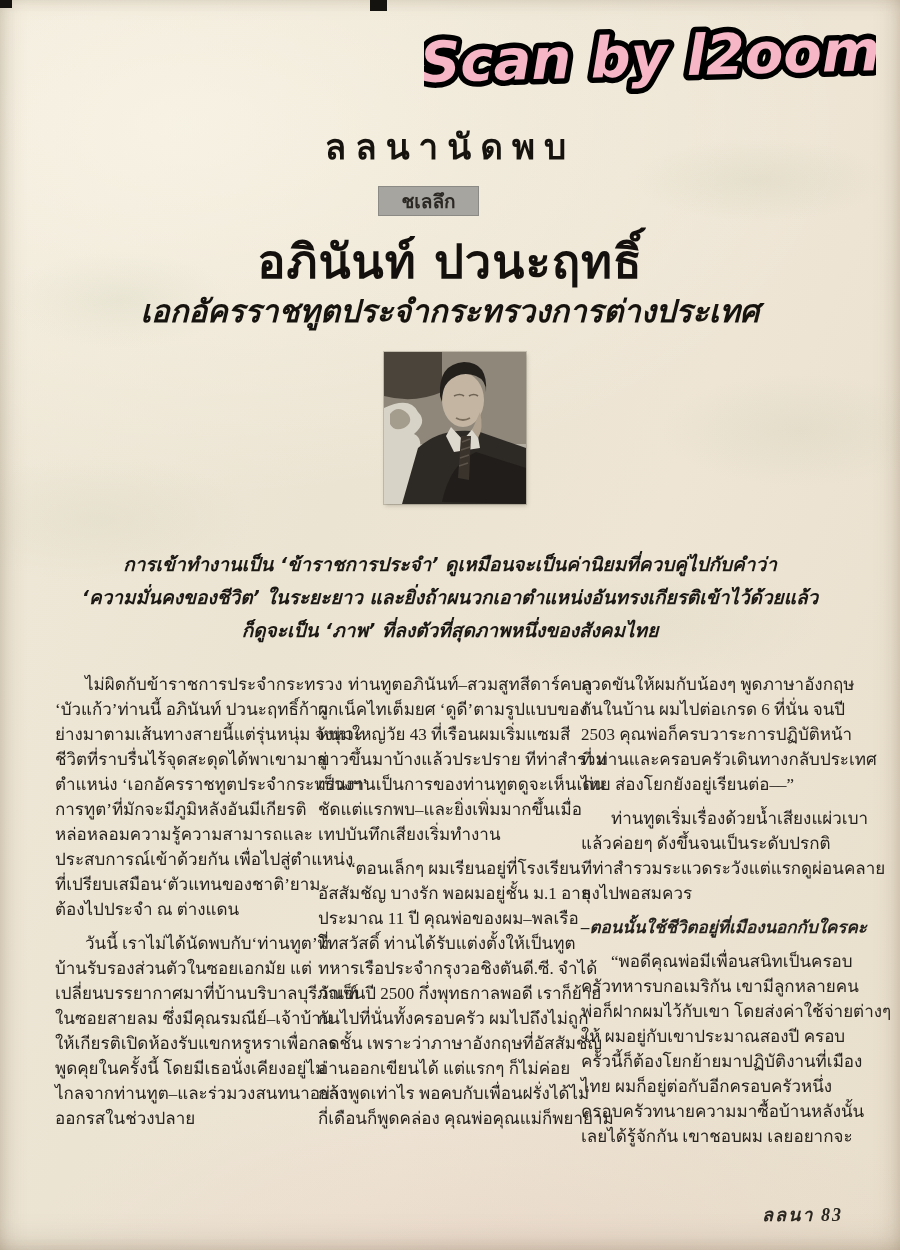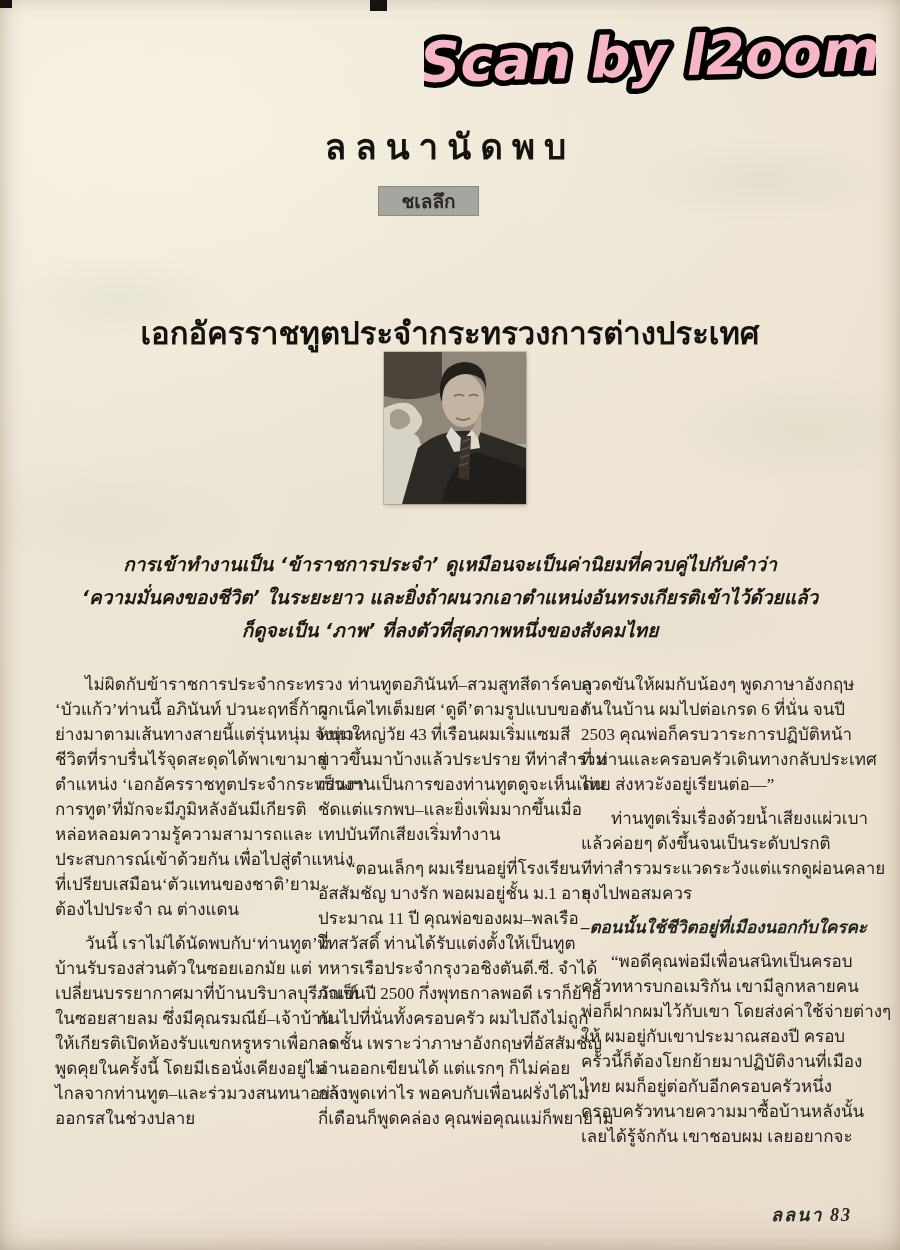--- a/index.html
+++ b/index.html
@@ -40,22 +40,22 @@
     position:absolute;left:378px;top:186px;width:101px;height:30px;
     background:#a7a5a0;box-shadow:0 0 0 1px rgba(90,88,82,.35) inset;
     display:flex;align-items:center;justify-content:center;
     font-size:19px;font-weight:700;color:#2b2824;
   }
   .headline-name{
     position:absolute;left:0;right:0;top:224px;margin:0;text-align:center;
     font-size:47px;font-weight:800;color:#13100d;letter-spacing:1px;
   }
   .headline-sub{
-    position:absolute;left:0;right:0;top:308px;margin:0;text-align:center;
-    font-size:31px;font-weight:800;color:#16130f;letter-spacing:0px;
+    position:absolute;left:0;right:0;top:286px;margin:0;text-align:center;
+    font-size:31px;font-weight:800;font-style:italic;color:#16130f;letter-spacing:0px;
   }
   .photo{
     position:absolute;left:384px;top:352px;width:142px;height:152px;
     box-shadow:0 0 0 1px rgba(80,74,64,.25), 1px 2px 4px rgba(80,70,50,.25);
     overflow:hidden;background:#aaa49a;
   }
   .standfirst{
     position:absolute;left:60px;right:60px;top:548px;text-align:center;
     font-size:19px;font-weight:700;font-style:italic;line-height:33px;color:#1b1814;
   }
@@ -65,39 +65,40 @@
   .col-1{left:55px;} .col-2{left:318px;} .col-3{left:581px;}
   .block{margin-top:9px;}
   .block.cont{margin-top:0;}
   .col .block:first-child{margin-top:0;}
   .block.question .line{font-style:italic;font-weight:600;}
   .line{white-space:nowrap;}
   .line.indent{padding-left:30px;}
   .page-number{
     position:absolute;left:762px;top:1200px;
     font-size:18px;font-style:italic;font-weight:700;color:#2a2620;
-    font-family:"Liberation Serif","DejaVu Serif",serif;letter-spacing:2px;margin-left:9px;
+    font-family:"Liberation Serif","DejaVu Serif",serif;letter-spacing:2px;
   }
 </style>
 </head>
 <body>
 
 <div class="page">
 
   <div class="scan-artifact artifact-a"></div>
   <div class="scan-artifact artifact-b"></div>
 
   <svg class="watermark" viewBox="0 0 452 96" xmlns="http://www.w3.org/2000/svg">
     <text x="226" y="66" text-anchor="middle" font-family="DejaVu Sans, sans-serif" font-size="56" font-style="italic" font-weight="bold" transform="rotate(-1.5 226 48)" fill="#f7b6c6" stroke="#000000" stroke-width="11" stroke-linejoin="round" paint-order="stroke">Scan by l2oom</text>
   </svg>
 
   <h1 class="masthead">ลลนานัดพบ</h1>
 
   <div class="badge">ชเลลึก</div>
 
+  <h2 class="headline-name">อภินันท์ ปวนะฤทธิ์</h2>
   <h3 class="headline-sub">เอกอัครราชทูตประจำกระทรวงการต่างประเทศ</h3>
 
   <div class="photo">
     <svg viewBox="0 0 142 152" width="142" height="152" xmlns="http://www.w3.org/2000/svg">
       <rect x="0" y="0" width="142" height="152" fill="#b3ada1"></rect>
       <rect x="0" y="0" width="142" height="92" fill="#8e877a"></rect>
       <path d="M0,0 h58 v40 Q30,52 0,44 Z" fill="#4b443b"></path>
       <path d="M0,56 Q26,44 34,60 Q44,70 30,82 Q40,86 34,104 L20,152 L0,152 Z" fill="#d8d3c7"></path>
       <path d="M6,62 q8,-10 18,0 q6,8 -4,14 q-10,4 -14,-4 Z" fill="#a49d8e"></path>
       <path d="M18,152 L34,96 Q58,74 96,80 L142,96 V152 Z" fill="#2d2925"></path>
@@ -168,21 +169,21 @@
           <div class="line">กล้าพูดเท่าไร พอคบกับเพื่อนฝรั่งได้ไม่</div>
           <div class="line">กี่เดือนก็พูดคล่อง คุณพ่อคุณแม่ก็พยายาม</div>
         </div>
       </div>
     <div class="col col-3">
         <div class="block cont">
           <div class="line">กวดขันให้ผมกับน้องๆ พูดภาษาอังกฤษ</div>
           <div class="line">กันในบ้าน ผมไปต่อเกรด 6 ที่นั่น จนปี</div>
           <div class="line">2503 คุณพ่อก็ครบวาระการปฏิบัติหน้า</div>
           <div class="line">ที่ ท่านและครอบครัวเดินทางกลับประเทศ</div>
-          <div class="line">ไทย ส่งหวะังอยู่เรียนต่อ––”</div>
+          <div class="line">ไทย ส่องโยกยังอยู่เรียนต่อ––”</div>
         </div>
         <div class="block">
           <div class="line indent">ท่านทูตเริ่มเรื่องด้วยน้ำเสียงแผ่วเบา</div>
           <div class="line">แล้วค่อยๆ ดังขึ้นจนเป็นระดับปรกติ</div>
           <div class="line">ทีท่าสำรวมระแวดระวังแต่แรกดูผ่อนคลาย</div>
           <div class="line">ลงไปพอสมควร</div>
         </div>
         <div class="block question">
           <div class="line">–ตอนนั้นใช้ชีวิตอยู่ที่เมืองนอกกับใครคะ</div>
         </div>

